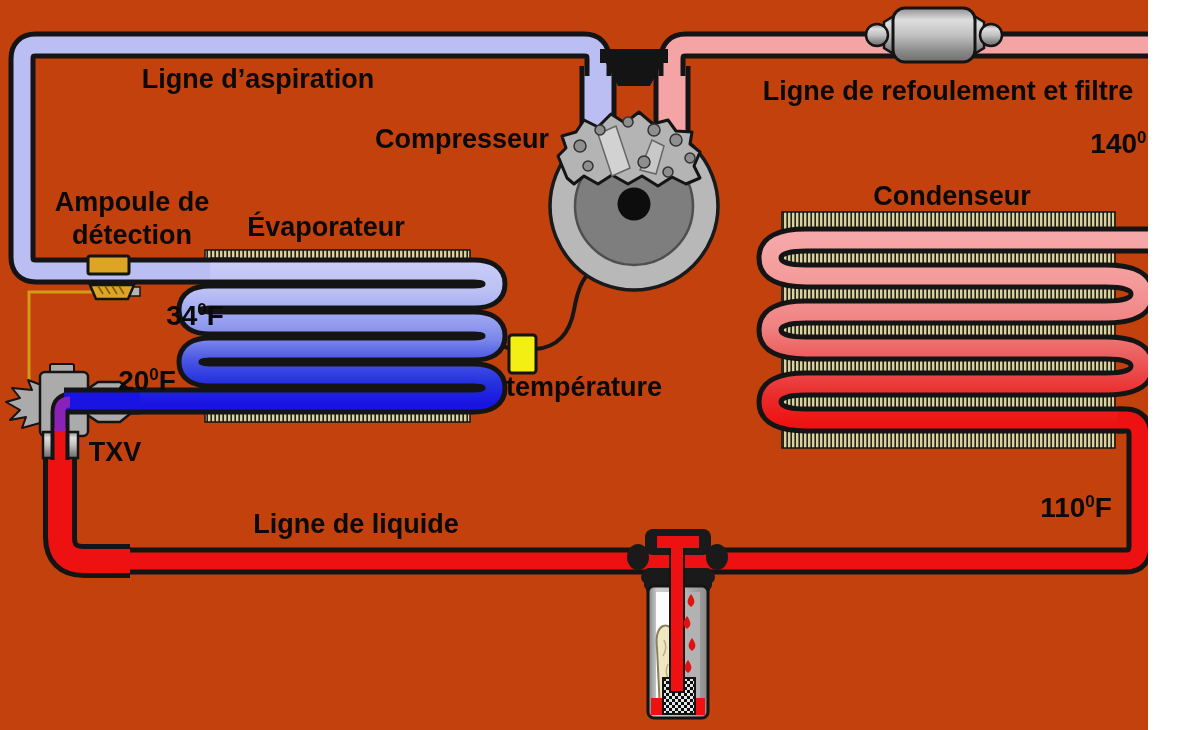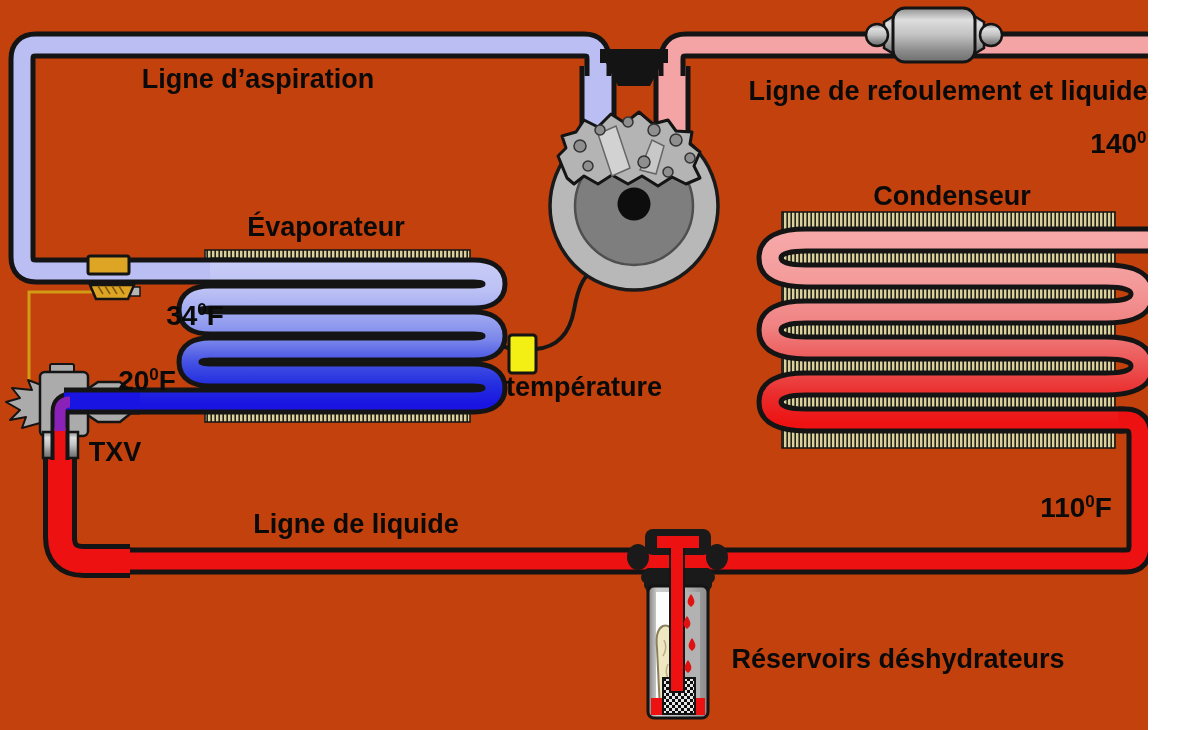--- a/index.html
+++ b/index.html
@@ -193,29 +193,33 @@
     <rect x="88" y="256" width="41" height="18" rx="2" fill="#dda523" stroke="#141414" stroke-width="3"></rect>
     <rect x="128" y="287" width="12" height="9" fill="#b5b5b5" stroke="#141414" stroke-width="1.5"></rect>
     <path d="M 90 285 H 134 L 128 299 H 96 Z" fill="#dda523" stroke="#141414" stroke-width="2.5"></path>
     <path d="M 98 286 l 5 8 M 105 286 l 5 8 M 112 286 l 5 8 M 119 286 l 5 8" stroke="#7a5a10" stroke-width="1.5"></path>
   </g>
 
   <rect x="509" y="335" width="27" height="38" rx="3" fill="#f3ef15" stroke="#141414" stroke-width="3"></rect>
 </svg>
 
 <div class="lbl" style="left:258px;top:64px;">Ligne d’aspiration</div>
-<div class="lbl" style="left:948px;top:76px;">Ligne de refoulement et liquide</div>
+<div class="lbl" style="left:462px;top:124px;">Compresseur</div>
+<div class="lbl" style="left:948px;top:76px;">Ligne de refoulement et filtre</div>
 <div class="lbl" style="left:952px;top:181px;">Condenseur</div>
 <div class="lbl" style="left:326px;top:212px;">Évaporateur</div>
+<div class="lbl two-line" style="left:132px;top:186px;">
+  <div>Ampoule de</div>
+  <div>détection</div>
+</div>
 <div class="lbl two-line" style="left:584px;top:371px;">
   <div>température</div>
 </div>
 <div class="lbl" style="left:115px;top:437px;">TXV</div>
 <div class="lbl" style="left:356px;top:509px;">Ligne de liquide</div>
-<div class="lbl" style="left:898px;top:644px;">Réservoirs déshydrateurs</div>
 
 <div class="lbl temp" style="left:1103px;top:128px;margin-left:24px;">
   <span>140</span><span class="sup">0</span><span>F</span>
 </div>
 <div class="lbl temp" style="left:147px;top:300px;margin-left:48px;">
   <span>34</span><span class="sup">0</span><span>F</span>
 </div>
 <div class="lbl temp" style="left:147px;top:365px;">
   <span>20</span><span class="sup">0</span><span>F</span>
 </div>

